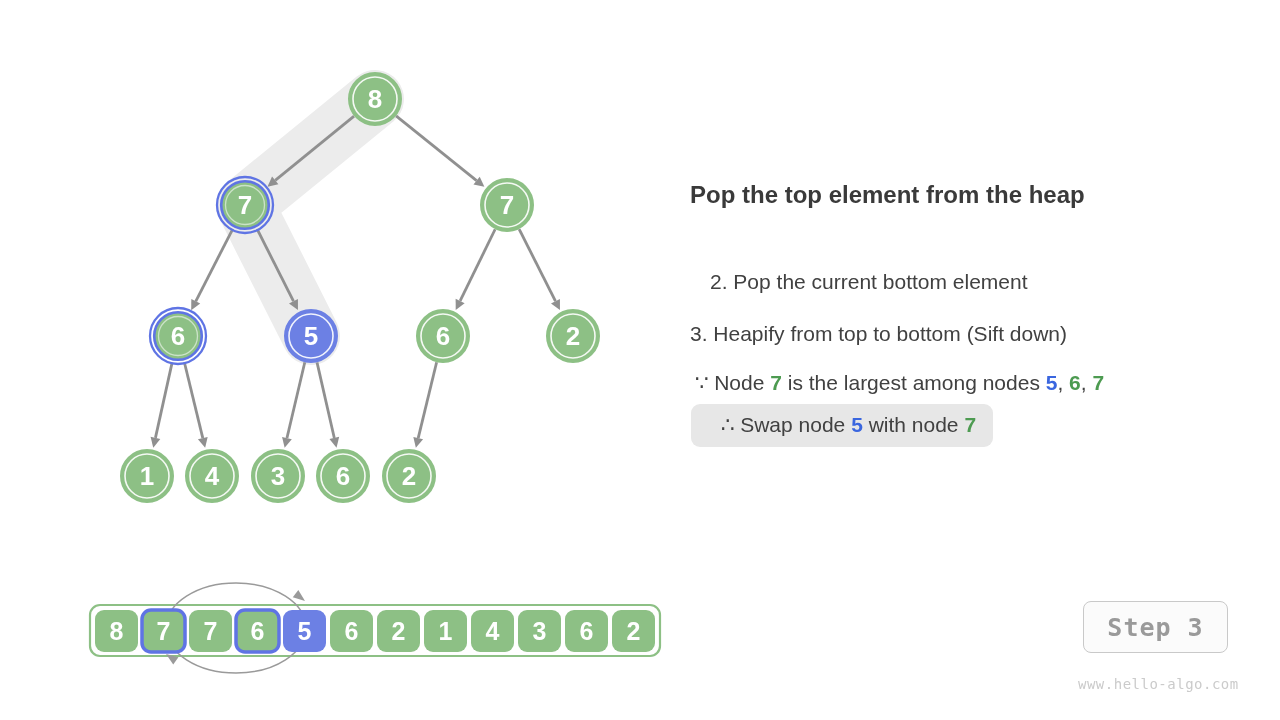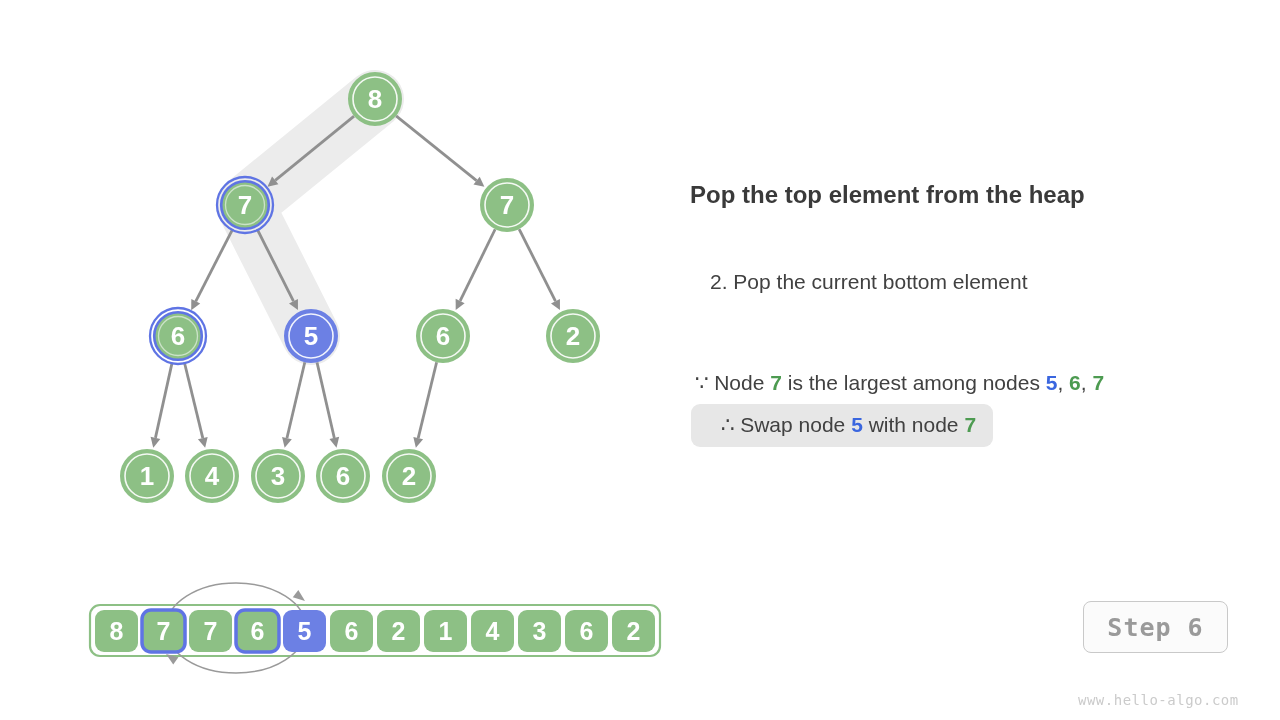--- a/index.html
+++ b/index.html
@@ -23,21 +23,21 @@
   }
   .step-button{
     position:absolute;left:1083px;top:601px;width:145px;height:52px;
     background:#fbfbfb;border:1.5px solid #c9c9c9;border-radius:8px;
     display:flex;align-items:center;justify-content:center;
     font-family:"DejaVu Sans Mono","Liberation Mono",monospace;
     font-size:25px;font-weight:700;color:var(--button-text);letter-spacing:1px;
     box-sizing:border-box;cursor:pointer;
   }
   .watermark{
-    position:absolute;left:1078px;top:692px;
+    position:absolute;left:1078px;top:676px;
     font-family:"DejaVu Sans Mono","Liberation Mono",monospace;
     font-size:14px;color:var(--watermark);letter-spacing:0.5px;white-space:nowrap;
   }
 </style>
 </head>
 <body>
 
 <div id="stage">
   <svg id="scene" width="1280" height="720" viewBox="0 0 1280 720">
       <polyline points="375,99 245,205 311,336" fill="none" stroke="#ECECEC" stroke-width="58" stroke-linecap="round" stroke-linejoin="round"></polyline>
@@ -127,21 +127,22 @@
       <text x="586.5" y="640" text-anchor="middle" font-size="25" font-weight="700" fill="#ffffff" font-family="&quot;Liberation Sans&quot;,&quot;DejaVu Sans&quot;,sans-serif">6</text>
       <rect x="612" y="610" width="43" height="42" rx="9" fill="#8DC085"></rect>
       <text x="633.5" y="640" text-anchor="middle" font-size="25" font-weight="700" fill="#ffffff" font-family="&quot;Liberation Sans&quot;,&quot;DejaVu Sans&quot;,sans-serif">2</text>
       <polygon points="0,0 -12,-4.5 -12,4.5" fill="#9A9A9A" transform="translate(305,601) rotate(38)"></polygon>
       <polygon points="0,0 -12,-4.5 -12,4.5" fill="#9A9A9A" transform="translate(166,654) rotate(215)"></polygon>
     </svg>
 
   <div class="panel-title">Pop the top element from the heap</div>
 
   <div class="panel-line" style="left:690px;top:269px;margin-left:20px;">2. Pop the current bottom element</div>
+  <div class="panel-line" style="left:690px;top:321px;">3. Heapify from top to bottom (Sift down)</div>
 
   <div class="panel-line" style="left:695px;top:370px;" id="because-line"><span class="seg-dark">∵ Node </span><span class="seg-green">7</span><span class="seg-dark"> is the largest among nodes </span><span class="seg-blue">5</span><span class="seg-dark">, </span><span class="seg-green">6</span><span class="seg-dark">, </span><span class="seg-green">7</span></div>
 
   <div class="conclusion-box" id="therefore-line"><span class="seg-dark">∴ Swap node </span><span class="seg-blue">5</span><span class="seg-dark"> with node </span><span class="seg-green">7</span></div>
 
-  <div class="step-button">Step 6</div>
+  <div class="step-button">Step 3</div>
 
   <div class="watermark">www.hello-algo.com</div>
 </div>
 
 </body></html>

